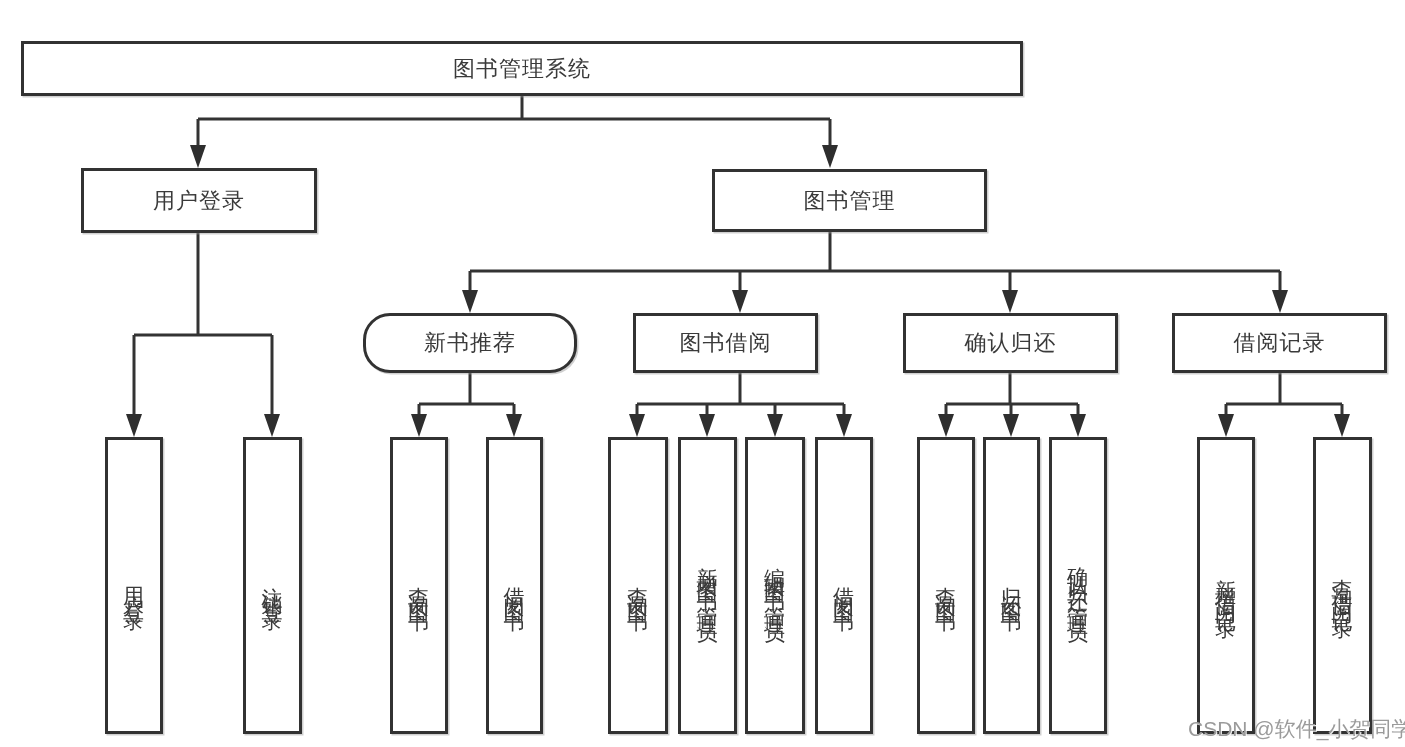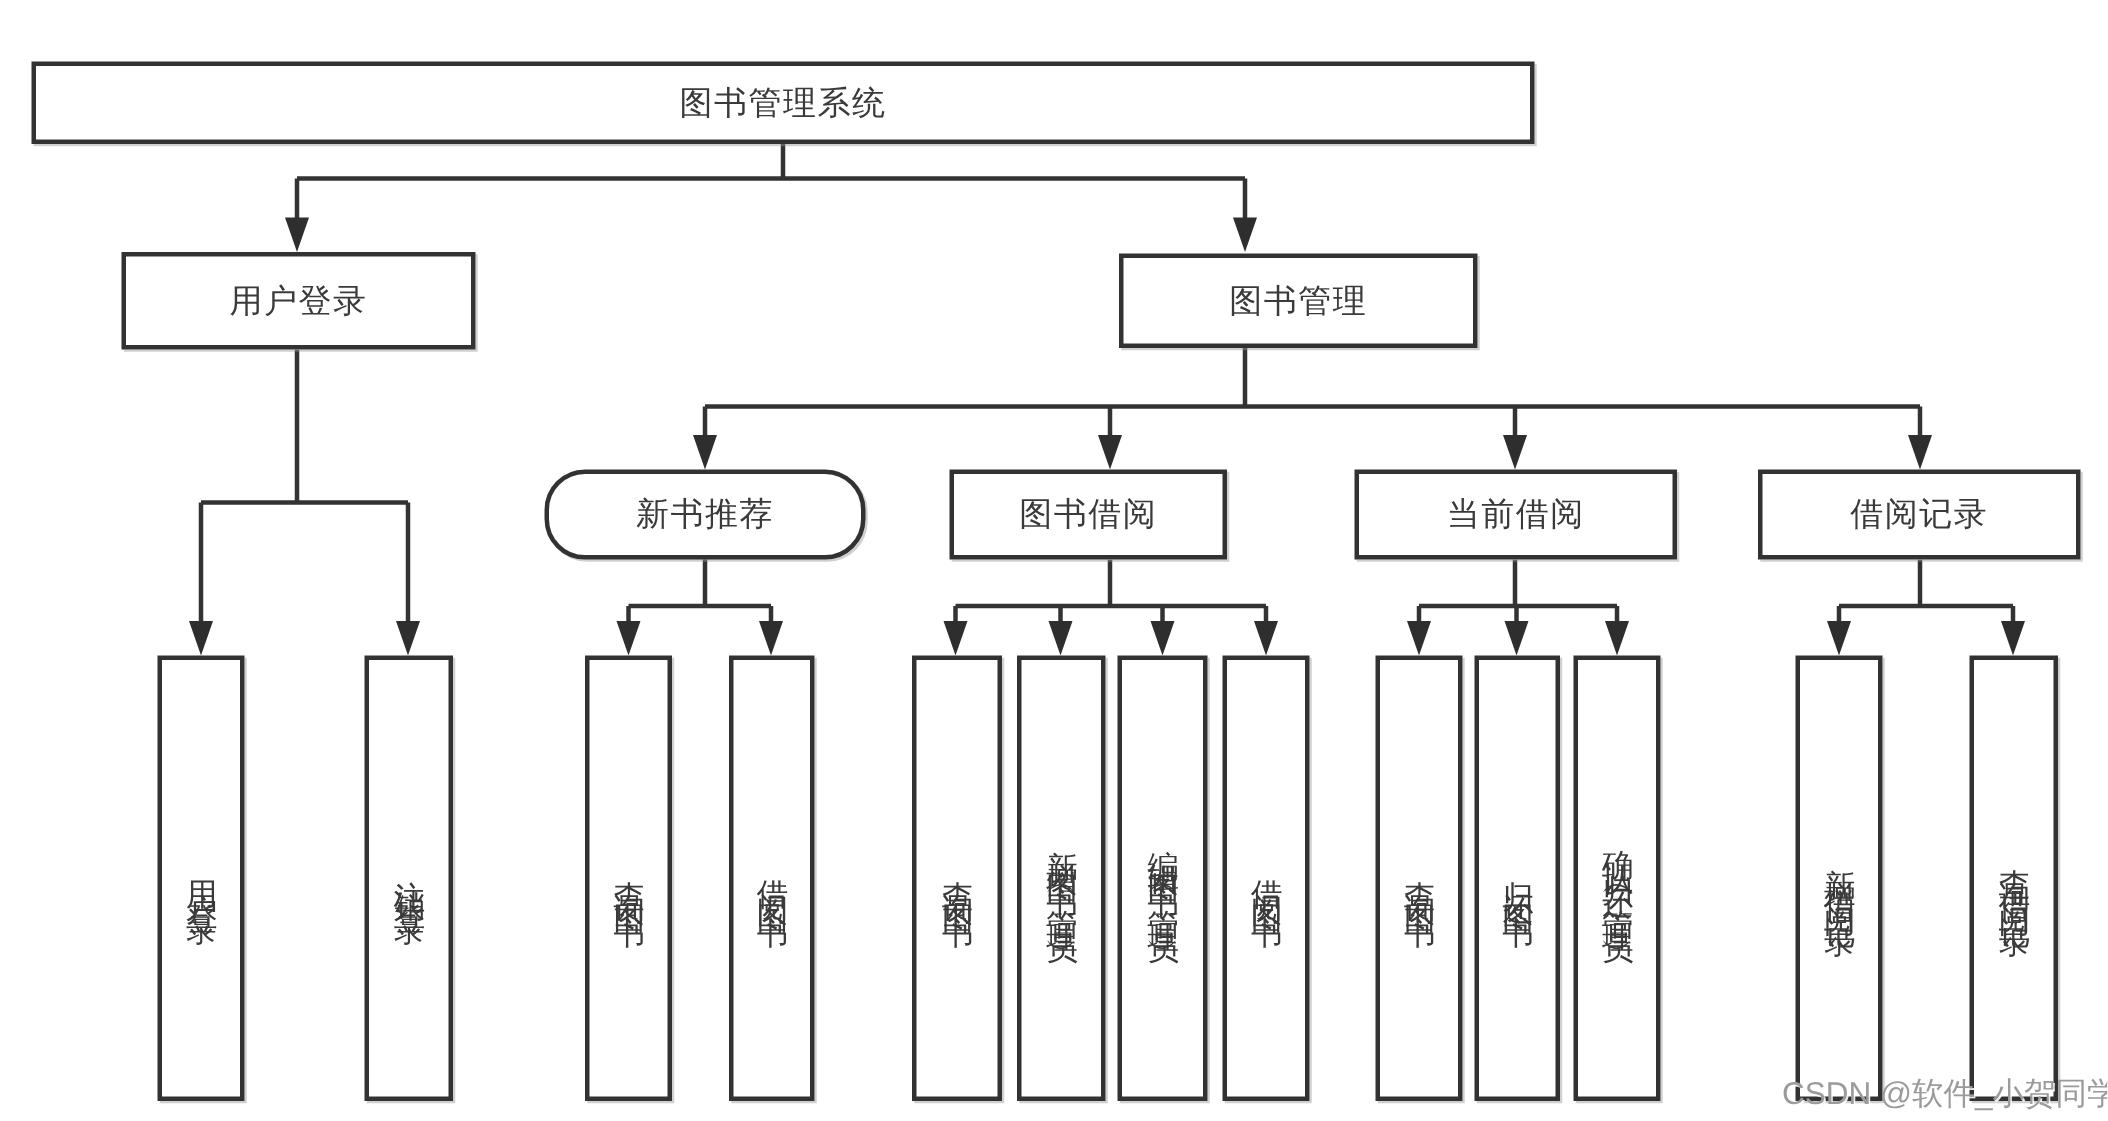--- a/index.html
+++ b/index.html
@@ -134,32 +134,32 @@
     </g>
   </svg>
 
   <div class="node hbox" style="left:21px; top:13px; width:1002px; height:55px;margin-top:28px;">
     <span>图书管理系统</span>
   </div>
 
   <div class="node hbox" style="left:81px; top:168px; width:236px; height:65px;">
     <span>用户登录</span>
   </div>
-  <div class="node hbox" style="left:712px; top:169px; width:239px; height:63px;margin-left:34px;">
+  <div class="node hbox" style="left:712px; top:169px; width:275px; height:63px;">
     <span>图书管理</span>
   </div>
 
   <div class="node hbox" style="left:363px; top:313px; width:214px; height:60px;border-radius:27px;">
     <span>新书推荐</span>
   </div>
   <div class="node hbox" style="left:633px; top:313px; width:185px; height:60px;">
     <span>图书借阅</span>
   </div>
   <div class="node hbox" style="left:903px; top:313px; width:215px; height:60px;">
-    <span>当前借阅</span>
+    <span>确认归还</span>
   </div>
   <div class="node hbox" style="left:1172px; top:313px; width:215px; height:60px;">
     <span>借阅记录</span>
   </div>
 
   <div class="node vbox" style="left:105px; width:58px;">
     <span class="vtext">用户登录</span>
   </div>
   <div class="node vbox" style="left:243px; width:59px;">
     <span class="vtext">注销登录</span>

